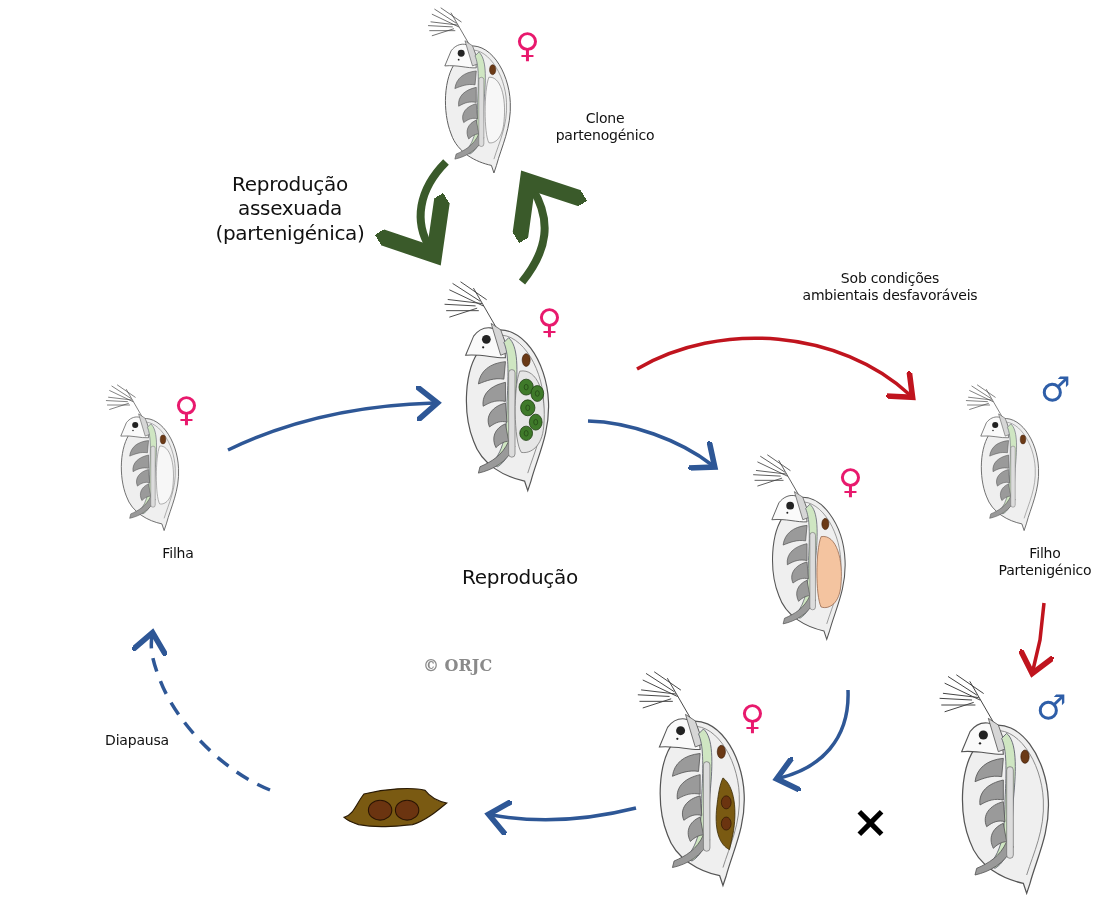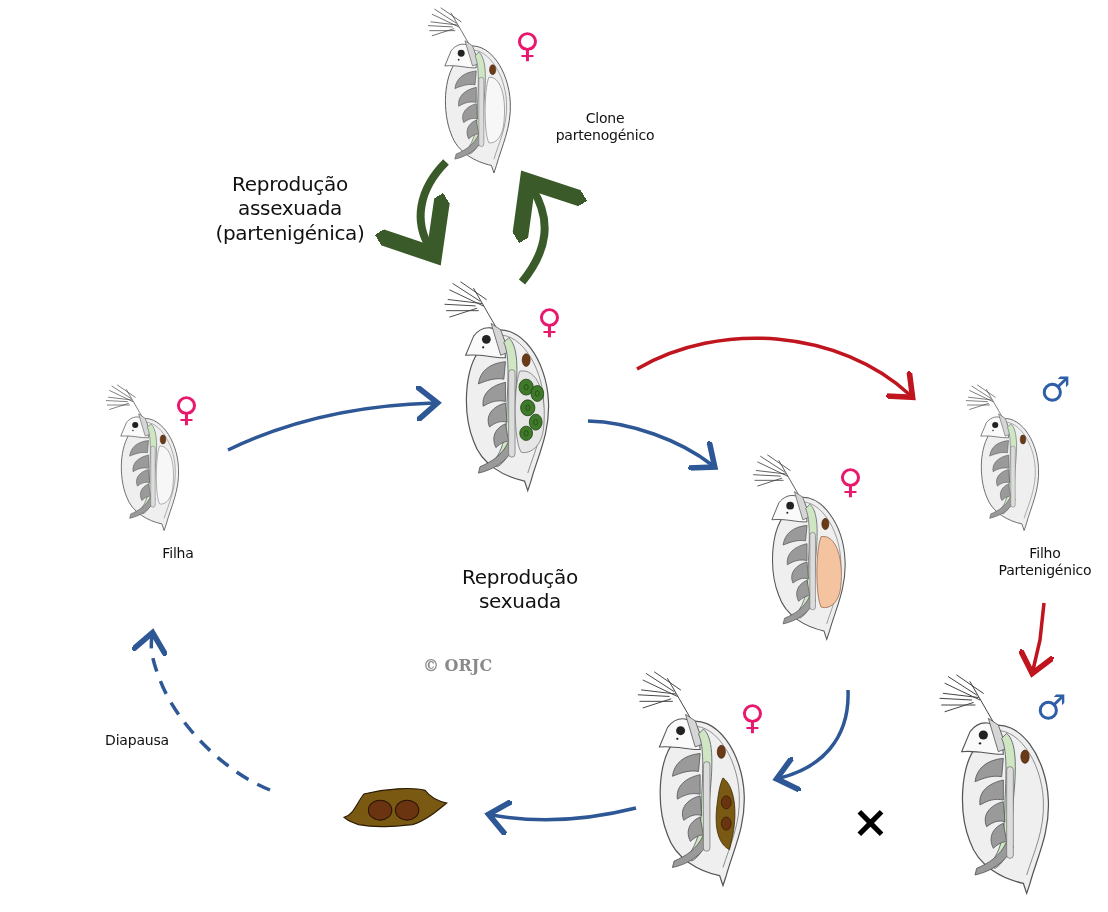--- a/index.html
+++ b/index.html
@@ -158,28 +158,31 @@
     <span>Reprodução</span>
     <span>assexuada</span>
     <span>(partenigénica)</span>
   </div>
 
   <div class="lbl small" style="left:525px;top:110px;width:160px">
     <span>Clone</span>
     <span>partenogénico</span>
   </div>
 
+  <div class="lbl small" style="left:750px;top:270px;width:280px">
+    <span>Sob condições</span>
+    <span>ambientais desfavoráveis</span>
+  </div>
 
   <div class="lbl small" style="left:68px;top:545px;width:220px">
     <span>Filha</span>
   </div>
 
   <div class="lbl big" style="left:435px;top:565px;width:170px">
     <span>Reprodução</span>
-    <span>sexuada</span>
   </div>
 
   <div class="lbl small" style="left:975px;top:545px;width:140px">
     <span>Filho</span>
     <span>Partenigénico</span>
   </div>
 
   <div class="lbl small" style="left:82px;top:732px;width:110px">Diapausa</div>
 
 

